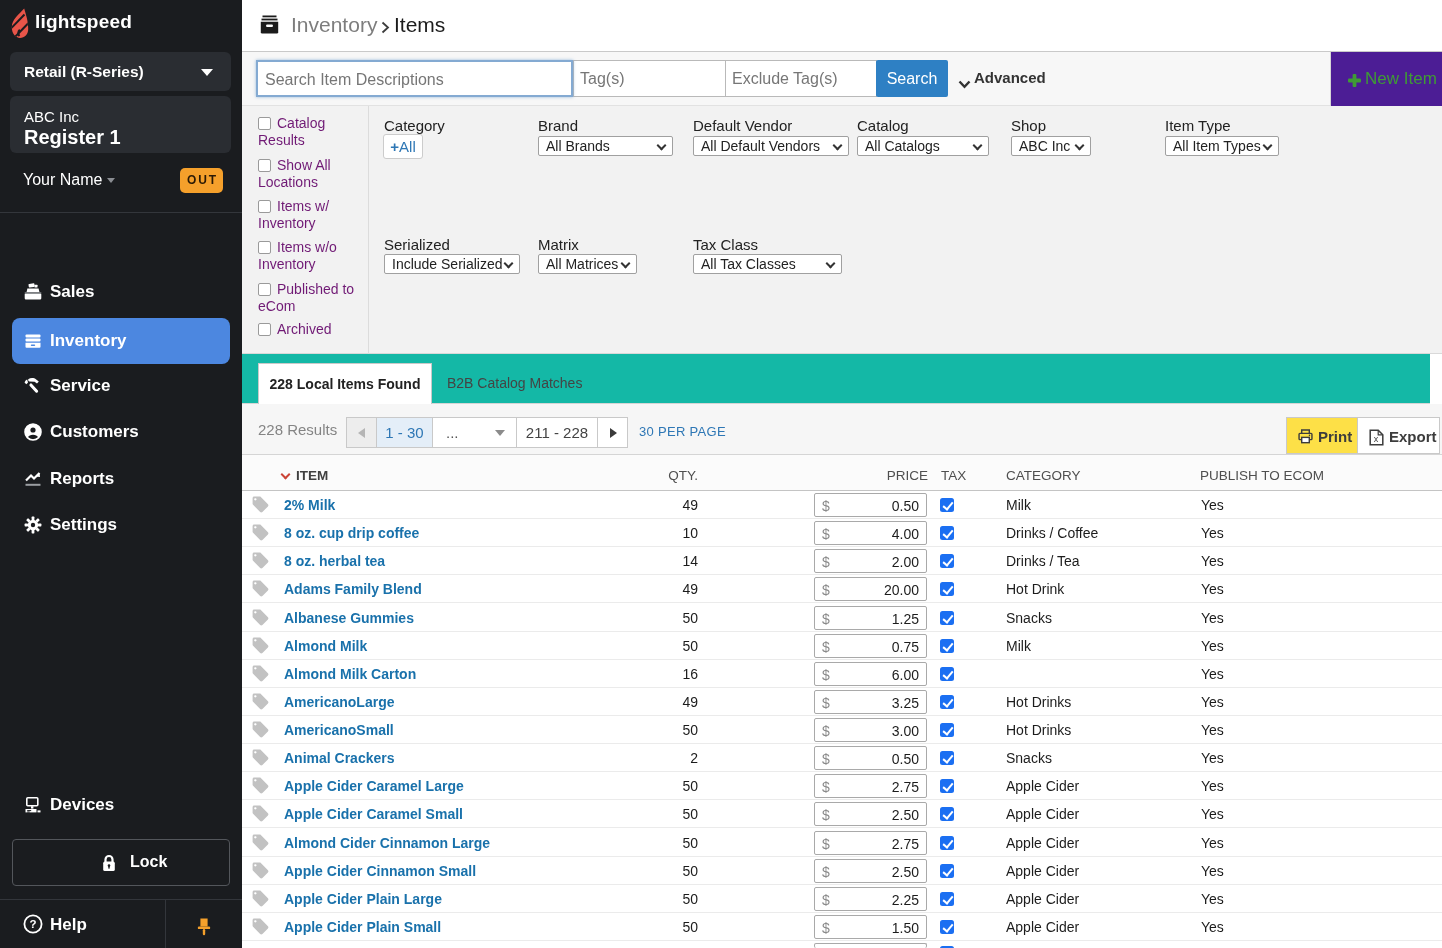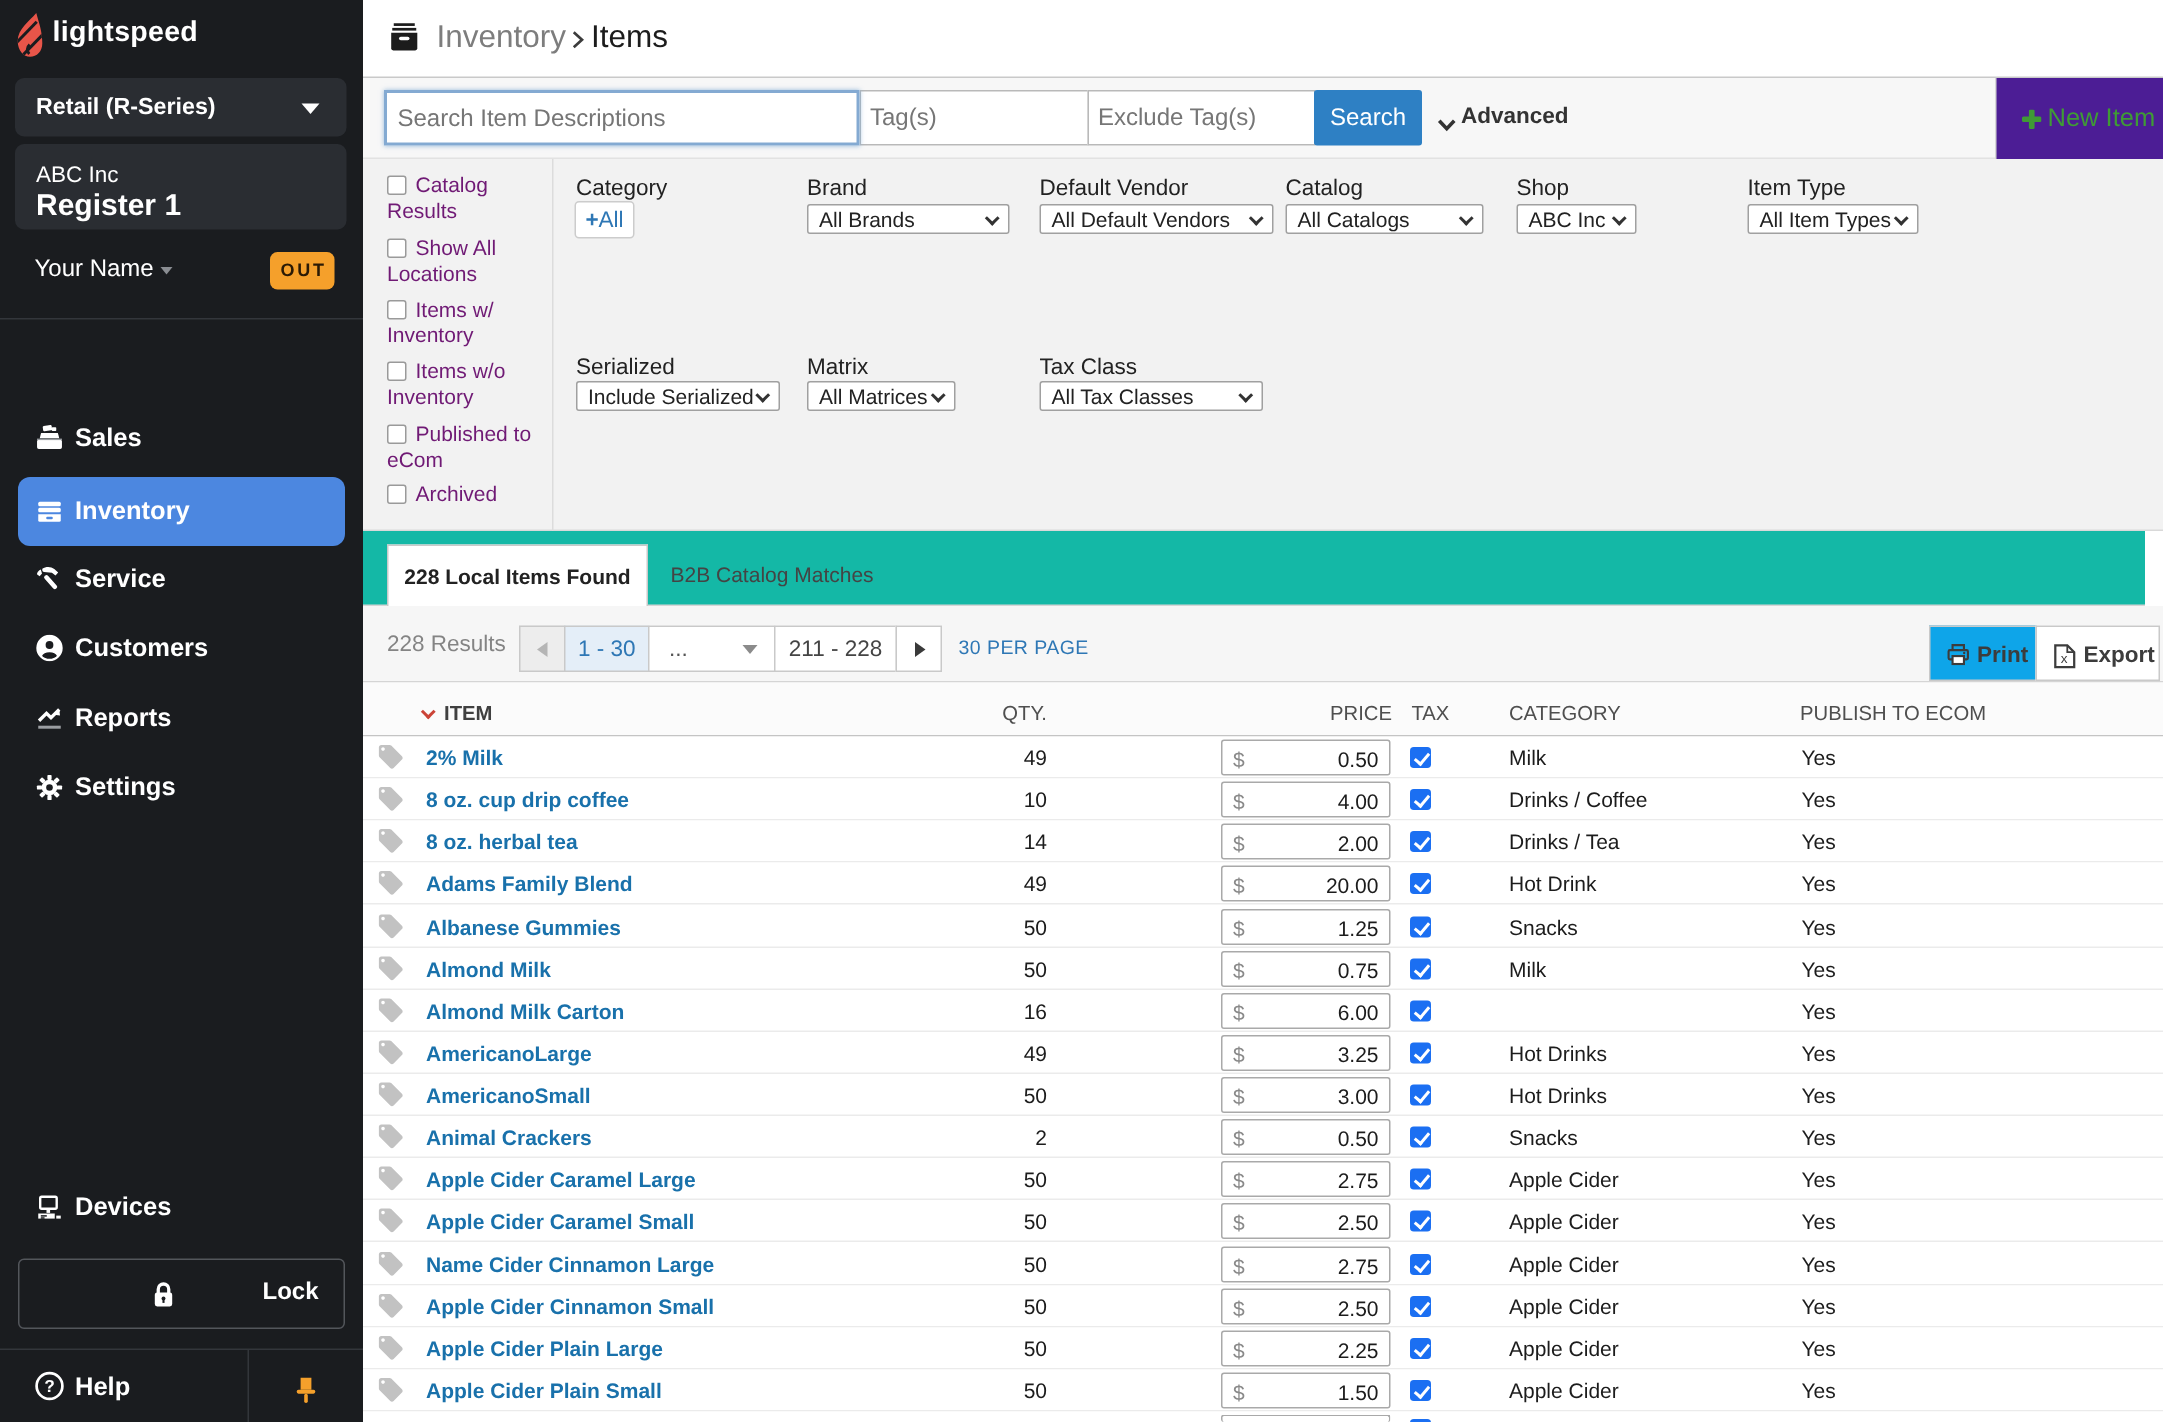--- a/index.html
+++ b/index.html
@@ -21,21 +21,21 @@
   #userrow .nm { position:absolute; left:0; top:5px; font-size:16px; color:#fff; }
   #userrow .caret { position:absolute; left:84px; top:12px; width:0; height:0; border-left:4.5px solid transparent; border-right:4.5px solid transparent; border-top:5.5px solid #8a8d92; }
   #outbtn { position:absolute; right:5px; top:2px; width:43px; height:25px; background:#f5a02b; border-radius:5px; color:#2b1a05; font-size:12px; font-weight:bold; letter-spacing:1.8px; text-align:center; line-height:25px; text-indent:1.8px; }
   #sidesep { position:absolute; left:0; top:212px; width:242px; height:1px; background:#33363b; }
   .nav { position:absolute; left:12px; width:218px; height:46px; }
   .nav .ic { position:absolute; left:12px; top:14px; width:18px; height:18px; }
   .nav .tx { position:absolute; left:38px; top:13px; font-size:17px; font-weight:bold; color:#fff; }
   .nav.sel { background:#4c87e0; border-radius:8px; }
   #devrow  { top:782px; }
   #lockbtn { position:absolute; left:12px; top:839px; width:218px; height:47px; border:1px solid #53565b; border-radius:4px; }
-  #lockbtn .tx { position:absolute; left:117px; top:13px; font-size:16px; font-weight:bold; color:#fff;margin-left:45px; }
+  #lockbtn .tx { position:absolute; left:117px; top:13px; font-size:16px; font-weight:bold; color:#fff; }
   #lockbtn .ic { position:absolute; left:88px; top:14px; }
   #botbar { position:absolute; left:0; top:899px; width:242px; height:49px; border-top:1px solid #33363b; }
   #botbar .vdiv { position:absolute; left:165px; top:0; width:1px; height:49px; background:#33363b; }
   #botbar .tx { position:absolute; left:50px; top:15px; font-size:17px; font-weight:bold; color:#fff; }
   #botbar .qic { position:absolute; left:23px; top:14px; }
   #botbar .pin { position:absolute; left:197px; top:18px; }
 
 
   
   .nav .ic svg, #botbar svg, #lockbtn svg { display:block; }
@@ -84,21 +84,21 @@
   .pgbox { position:absolute; top:13px; height:31px; background:#fff; border:1px solid #c9c9c9; font-size:15px; color:#444; text-align:center; }
   #pg1 { left:104px; width:31px; background:#ededed; }
   #pg2 { left:134px; width:57px; background:#e4eef8; color:#2e77b5; line-height:29px; }
   #pg3 { left:190px; width:85px; line-height:29px; text-align:left; padding-left:13px; color:#555; }
   #pg4 { left:274px; width:82px; line-height:29px; }
   #pg5 { left:355px; width:31px; }
   #pg1 .tri { position:absolute; left:11px; top:10px; width:0; height:0; border-top:5px solid transparent; border-bottom:5px solid transparent; border-right:7px solid #b5b5b5; }
   #pg3 .car { position:absolute; right:11px; top:12px; width:0; height:0; border-left:5px solid transparent; border-right:5px solid transparent; border-top:6px solid #8b8b8b; }
   #pg5 .tri { position:absolute; left:12px; top:10px; width:0; height:0; border-top:5px solid transparent; border-bottom:5px solid transparent; border-left:7px solid #3a3a3a; }
   #perpage { position:absolute; left:397px; top:20px; font-size:13px; color:#2e77b5; letter-spacing:0.3px; }
-  #printbtn { position:absolute; left:1044px; top:13px; width:72px; height:37px; background:#0ea5e9; border:1px solid #c9c9c9; }
+  #printbtn { position:absolute; left:1044px; top:13px; width:72px; height:37px; background:#fde047; border:1px solid #c9c9c9; }
   #exportbtn { position:absolute; left:1115px; top:13px; width:83px; height:37px; background:#fff; border:1px solid #c9c9c9; }
   #printbtn .tx, #exportbtn .tx { position:absolute; left:31px; top:10px; font-size:15px; font-weight:bold; color:#3c3c3c; }
   #printbtn .ic, #exportbtn .ic { position:absolute; left:11px; top:11px; }
 
   
   #thead { position:absolute; left:0; top:455px; width:1200px; height:36px; background:#fbfbfb; border-bottom:1px solid #c4c4c4; font-size:13.5px; color:#4f4f4f; }
   #thead .h { position:absolute; top:13px; }
   #thead .sort { position:absolute; left:40px; top:16px; width:7px; height:7px; border-left:2px solid #cb4437; border-bottom:2px solid #cb4437; transform:rotate(-45deg); }
   .trow { position:absolute; left:0; width:1200px; height:28px; border-bottom:1px solid #ebebeb; background:#fff; }
   .trow .tag { position:absolute; left:9px; top:4px; }
@@ -559,21 +559,21 @@
         <span class="v">2.50</span>
       </div>
       <div class="chk"></div>
       <div class="cat">Apple Cider</div>
       <div class="pub">Yes</div>
     </div>
     <div class="trow" style="top:829px">
       <div class="tag"><svg width="19" height="19" viewBox="0 0 24 24">
           <path d="M21.41 11.58l-9-9C12.05 2.22 11.55 2 11 2H4c-1.1 0-2 .9-2 2v7c0 .55.22 1.05.59 1.42l9 9c.36.36.86.58 1.41.58.55 0 1.05-.22 1.41-.59l7-7c.37-.36.59-.86.59-1.41 0-.55-.22-1.06-.59-1.42zM5.5 7C4.67 7 4 6.33 4 5.5S4.67 4 5.5 4 7 4.67 7 5.5 6.33 7 5.5 7z" fill="#c2c2c2"></path>
         </svg></div>
-      <div class="link">Name Cider Cinnamon Large</div>
+      <div class="link">Almond Cider Cinnamon Large</div>
       <div class="qty">50</div>
       <div class="price">
         <span class="d">$</span>
         <span class="v">2.75</span>
       </div>
       <div class="chk"></div>
       <div class="cat">Apple Cider</div>
       <div class="pub">Yes</div>
     </div>
     <div class="trow" style="top:857px">

